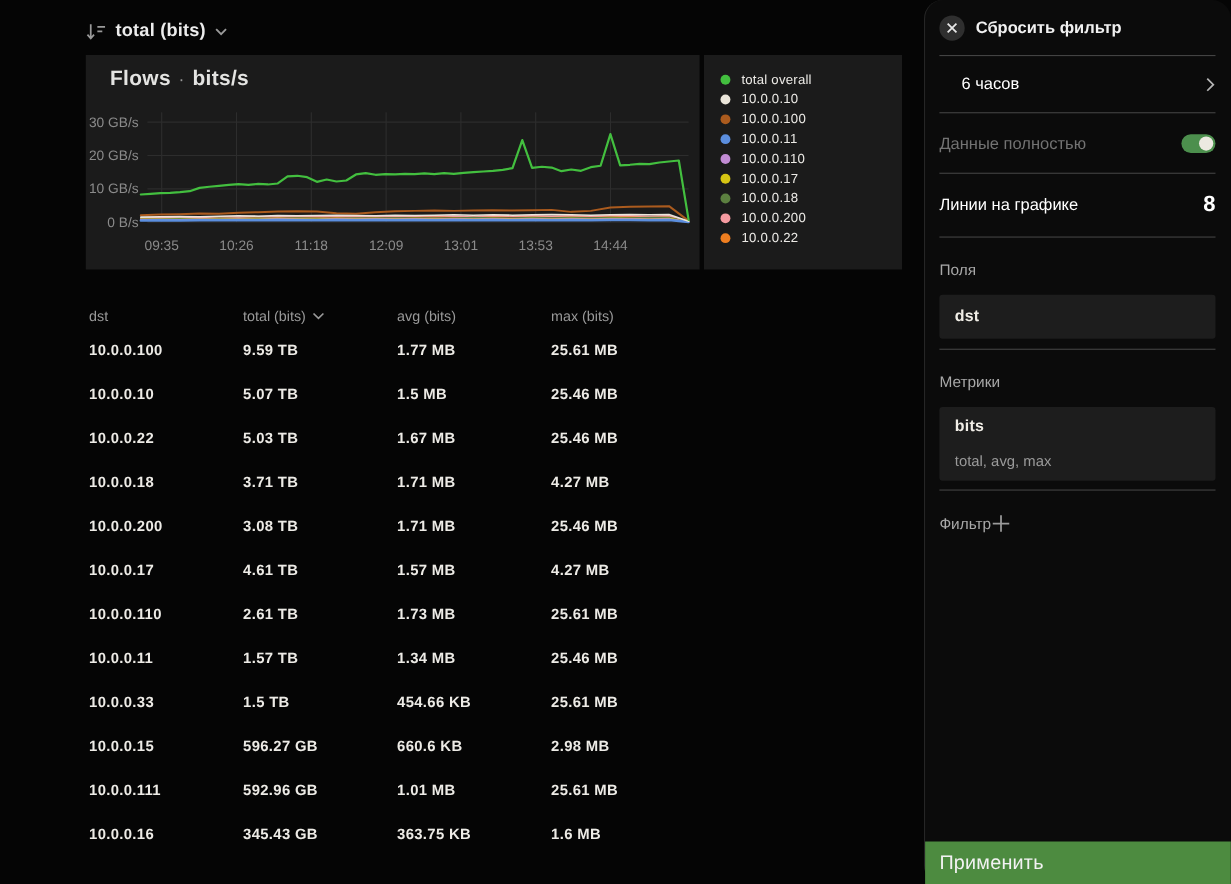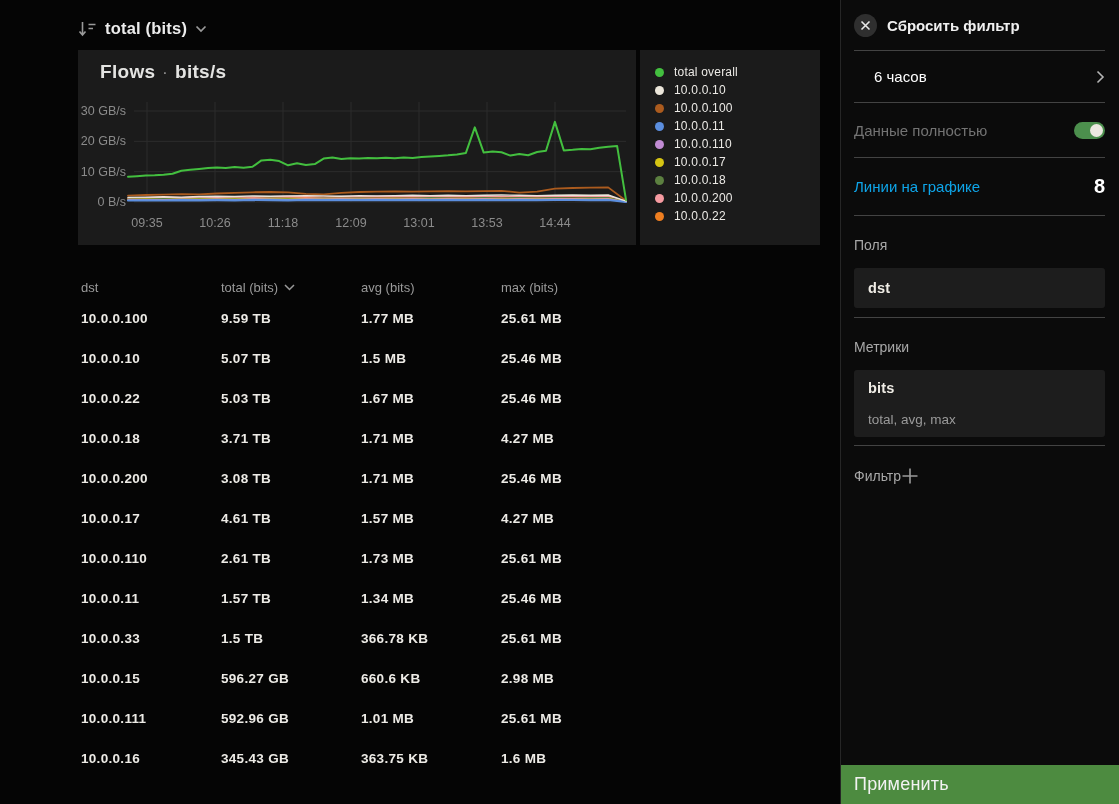--- a/index.html
+++ b/index.html
@@ -24,34 +24,34 @@
 
   
   .flow-table { position:absolute; left:81px; top:276px; width:570px; }
   .thead, .trow { display:grid; grid-template-columns:140px 140px 140px 140px; align-items:center; }
   .thead { height:22px; }
   .th { font-size:13px; color:#9a9a9a; display:flex; align-items:center; gap:6px; cursor:pointer; }
   .trow { height:40px; cursor:pointer; }
   .td { font-size:13.5px; font-weight:700; color:#edebe6; letter-spacing:.3px; }
 
   
-  .sidebar { position:absolute; left:840px; top:0; width:279px; height:804px; background:#0b0b0b; border-left:1px solid #262626; }
+  .sidebar { position:absolute; left:840px; top:0; width:279px; height:804px; background:#0b0b0b; border-left:1px solid #262626;border-radius:17px; }
   .sb-row { position:relative; display:flex; align-items:center; padding:0 14px 0 13px; }
   .sb-divider { border-bottom:1px solid #434343; margin:0 14px 0 13px; }
   .row-reset { height:50px; gap:10px; cursor:pointer; }
   .close-btn { width:23px; height:23px; border-radius:50%; background:#2f2f2f; display:flex; align-items:center; justify-content:center; flex:0 0 auto; }
   .sb-title { font-size:15px; font-weight:700; color:#f0f0f0; }
   .row-time { height:51px; justify-content:space-between; cursor:pointer; }
   .time-label { font-size:15px; font-weight:400; color:#ffffff;margin-left:20px; }
   .row-toggle { height:54px; justify-content:space-between; }
   .toggle-label { font-size:15px; color:#737373; }
   .toggle { width:31px; height:17px; border-radius:9px; position:relative; cursor:pointer; }
   .toggle .knob { position:absolute; top:2px; right:2px; width:13px; height:13px; border-radius:50%; background:#ece9e1; }
   .row-lines { height:57px; justify-content:space-between; }
-  .lines-label { font-size:15px; color:#0ea5e9; }
+  .lines-label { font-size:15px; color:#ffffff; }
   .lines-value { font-size:20px; font-weight:700; color:#ffffff; cursor:text; }
   .sb-section { padding:0 14px 0 13px; }
   .section-label { font-size:14px; color:#a8a8a8; }
   .sb-card { background:#1d1d1d; border-radius:3px; padding:10px 14px; cursor:pointer; }
   .card-title { font-size:14.5px; font-weight:700; color:#f0ede6; letter-spacing:.2px; }
   .card-sub { font-size:13.5px; color:#9a9a9a; margin-top:16px; }
   .sec-fields .section-label { padding-top:21px; }
   .sec-fields .sb-card { margin-top:15px; height:40px; display:flex; align-items:center; }
   .sec-fields { padding-bottom:9px; }
   .sec-metrics .section-label { padding-top:21px; }
@@ -220,21 +220,21 @@
         </div>
         <div class="trow">
           <div class="td">10.0.0.11</div>
           <div class="td">1.57 TB</div>
           <div class="td">1.34 MB</div>
           <div class="td">25.46 MB</div>
         </div>
         <div class="trow">
           <div class="td">10.0.0.33</div>
           <div class="td">1.5 TB</div>
-          <div class="td">366.78 KB</div>
+          <div class="td">454.66 KB</div>
           <div class="td">25.61 MB</div>
         </div>
         <div class="trow">
           <div class="td">10.0.0.15</div>
           <div class="td">596.27 GB</div>
           <div class="td">660.6 KB</div>
           <div class="td">2.98 MB</div>
         </div>
         <div class="trow">
           <div class="td">10.0.0.111</div>

